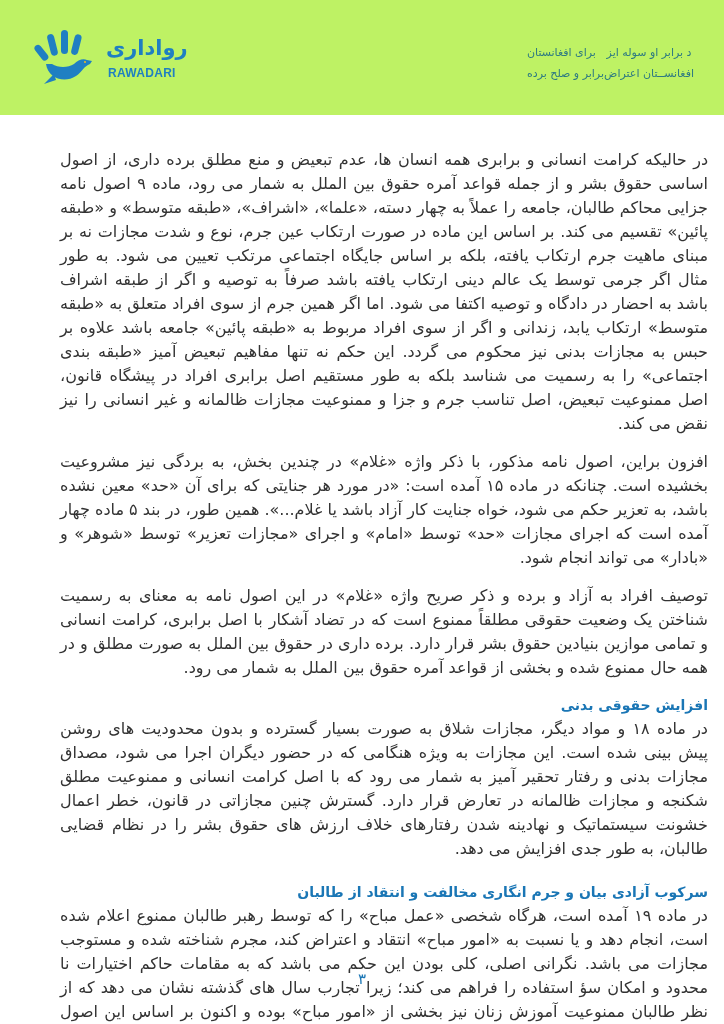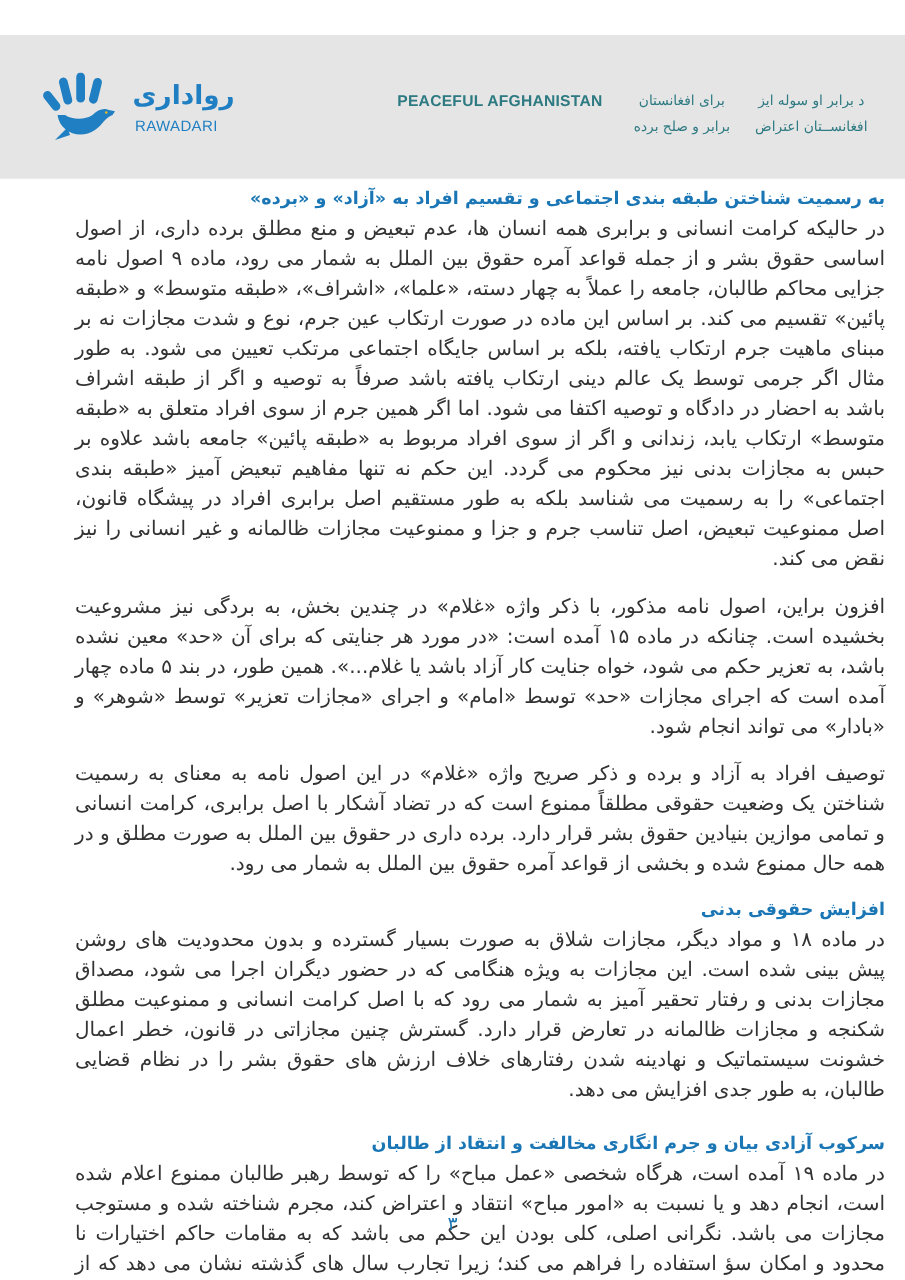--- a/index.html
+++ b/index.html
@@ -1,42 +1,41 @@
 <!DOCTYPE html>
 <html><head>
   <meta charset="utf-8">
   <style>
     * { margin: 0; padding: 0; box-sizing: border-box; }
     html, body { width: 724px; height: 1024px; background: #ffffff; overflow: hidden; }
     body { position: relative; font-family: "DejaVu Sans", sans-serif; }
 
     .header {
       position: absolute; left: 0; top: 0; width: 724px; height: 115px;
-      background: #e5e5e5;
-      margin-top: 28px;
+      background: #bef264;
     }
     .logo { position: absolute; left: 34px; top: 30px; width: 150px; height: 56px; }
     .logo-mark { position: absolute; left: 0; top: 0; width: 60px; height: 56px; }
     .logo-fa {
       position: absolute; left: 72px; top: 6px; direction: rtl;
       font-size: 21px; font-weight: bold; color: #1f7fc2; white-space: nowrap;
       font-family: "DejaVu Sans", sans-serif; letter-spacing: 0.5px;
     }
     .logo-en {
       position: absolute; left: 74px; top: 36px;
-      font-size: 12px; font-weight: normal; color: #1f7fc2; letter-spacing: 0.3px;
+      font-size: 12px; font-weight: bold; color: #1f7fc2; letter-spacing: 0.3px;
       font-family: "Liberation Sans", sans-serif;
     }
     .tag-en {
       position: absolute; right: 242px; top: 43px; text-align: right;
       font-family: "Liberation Sans", sans-serif; font-weight: bold;
       font-size: 12.5px; line-height: 20px; color: #2e7a82; letter-spacing: 0.2px;
     }
     .tag-fa {
-      position: absolute; right: 140px; top: 42px; direction: rtl; text-align: center;
+      position: absolute; right: 120px; top: 42px; direction: rtl; text-align: left;
       font-size: 11px; line-height: 21px; color: #2e7a82; white-space: nowrap;
     }
     .tag-ps {
       position: absolute; right: 30px; top: 42px; direction: rtl; text-align: center;
       font-size: 11px; line-height: 21px; color: #2e7a82; white-space: nowrap;
     }
 
     .content {
       position: absolute; left: 60px; top: 148px; width: 648px;
       direction: rtl; text-align: justify; color: #2b2b2b;
@@ -70,35 +69,33 @@
         <path d="M12 34 C14 48 30 54 42 46 C48 42 50 36 56 34 L58 31 L53 30 C49 28 44 30 40 34 C34 38 24 38 18 34 Z"></path>
         <path d="M20 44 L10 54 L22 50 Z"></path>
       </g>
       <circle cx="51" cy="32" r="1" fill="#f4bb1b"></circle>
     </svg>
     <div class="logo-fa">رواداری</div>
     <div class="logo-en">RAWADARI</div>
   </div>
 
   <div class="tag-en">
-    <div>PEACEFUL AFGHANISTAN</div>
   </div>
   <div class="tag-fa">
     <div>برای افغانستان</div>
     <div>برابر و صلح برده</div>
   </div>
   <div class="tag-ps">
     <div>د برابر او سوله ایز</div>
     <div>افغانســتان اعتراض</div>
   </div>
 </div>
 
 <div class="content">
   <section>
-    <h2 class="section-title">به رسمیت شناختن طبقه بندی اجتماعی و تقسیم افراد به «آزاد» و «برده»</h2>
     <p class="para">در حالیکه کرامت انسانی و برابری همه انسان ها، عدم تبعیض و منع مطلق برده داری، از اصول اساسی حقوق بشر و از جمله قواعد آمره حقوق بین الملل به شمار می رود، ماده ۹ اصول نامه جزایی محاکم طالبان، جامعه را عملاً به چهار دسته، «علما»، «اشراف»، «طبقه متوسط» و «طبقه پائین» تقسیم می کند. بر اساس این ماده در صورت ارتکاب عین جرم، نوع و شدت مجازات نه بر مبنای ماهیت جرم ارتکاب یافته، بلکه بر اساس جایگاه اجتماعی مرتکب تعیین می شود. به طور مثال اگر جرمی توسط یک عالم دینی ارتکاب یافته باشد صرفاً به توصیه و اگر از طبقه اشراف باشد به احضار در دادگاه و توصیه اکتفا می شود. اما اگر همین جرم از سوی افراد متعلق به «طبقه متوسط» ارتکاب یابد، زندانی و اگر از سوی افراد مربوط به «طبقه پائین» جامعه باشد علاوه بر حبس به مجازات بدنی نیز محکوم می گردد. این حکم نه تنها مفاهیم تبعیض آمیز «طبقه بندی اجتماعی» را به رسمیت می شناسد بلکه به طور مستقیم اصل برابری افراد در پیشگاه قانون، اصل ممنوعیت تبعیض، اصل تناسب جرم و جزا و ممنوعیت مجازات ظالمانه و غیر انسانی را نیز نقض می کند.</p>
     <div class="gap"></div>
     <p class="para">افزون براین، اصول نامه مذکور، با ذکر واژه «غلام» در چندین بخش، به بردگی نیز مشروعیت بخشیده است. چنانکه در ماده ۱۵ آمده است: «در مورد هر جنایتی که برای آن «حد» معین نشده باشد، به تعزیر حکم می شود، خواه جنایت کار آزاد باشد یا غلام...». همین طور، در بند ۵ ماده چهار آمده است که اجرای مجازات «حد» توسط «امام» و اجرای «مجازات تعزیر» توسط «شوهر» و «بادار» می تواند انجام شود.</p>
     <div class="gap"></div>
     <p class="para">توصیف افراد به آزاد و برده و ذکر صریح واژه «غلام» در این اصول نامه به معنای به رسمیت شناختن یک وضعیت حقوقی مطلقاً ممنوع است که در تضاد آشکار با اصل برابری، کرامت انسانی و تمامی موازین بنیادین حقوق بشر قرار دارد. برده داری در حقوق بین الملل به صورت مطلق و در همه حال ممنوع شده و بخشی از قواعد آمره حقوق بین الملل به شمار می رود.</p>
   </section>
   <div class="gap"></div>
   <section>
     <h2 class="section-title">افزایش حقوقی بدنی</h2>
     <p class="para">در ماده ۱۸ و مواد دیگر، مجازات شلاق به صورت بسیار گسترده و بدون محدودیت های روشن پیش بینی شده است. این مجازات به ویژه هنگامی که در حضور دیگران اجرا می شود، مصداق مجازات بدنی و رفتار تحقیر آمیز به شمار می رود که با اصل کرامت انسانی و ممنوعیت مطلق شکنجه و مجازات ظالمانه در تعارض قرار دارد. گسترش چنین مجازاتی در قانون، خطر اعمال خشونت سیستماتیک و نهادینه شدن رفتارهای خلاف ارزش های حقوق بشر را در نظام قضایی طالبان، به طور جدی افزایش می دهد.</p>

